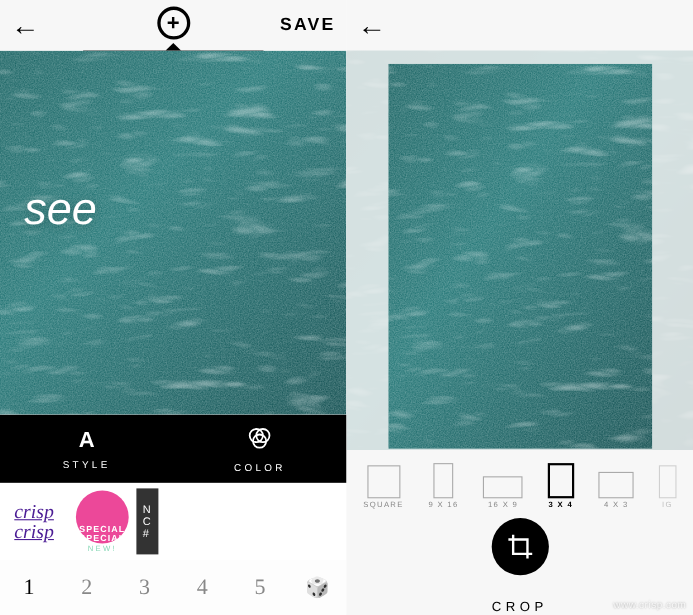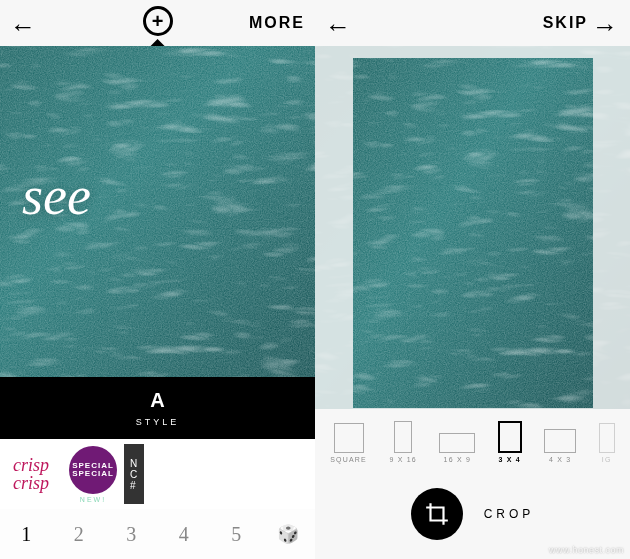--- a/index.html
+++ b/index.html
@@ -14,55 +14,55 @@
   .arrow { font-size: 26px; line-height: 1; font-weight: 900; }
   .plus-wrap { position: absolute; left: 50%; transform: translateX(-50%); top: 6px; }
   .plus-circle { width: 30px; height: 30px; border: 3px solid #000; border-radius: 50%; display: flex; align-items: center; justify-content: center; font-size: 20px; font-weight: 900; cursor: pointer; }
   .tooltip { position: absolute; top: 40px; left: 50%; transform: translateX(-50%); background: #000; color: #fff; font-size: 14px; letter-spacing: 2px; padding: 10px 12px; white-space: nowrap; font-weight: 500; }
   .tooltip::before { content: ""; position: absolute; top: -7px; left: 50%; transform: translateX(-50%); border: 7px solid transparent; border-bottom-color: #000; border-top: 0; }
 
   
   .canvas-area { flex: 1; position: relative; overflow: hidden; }
   .ocean { position: absolute; inset: 0; }
   .ocean svg { width: 100%; height: 100%; display: block; }
-  .overlay-text { position: absolute; left: 22px; top: 125px; color: #fff; font-family: Liberation Serif, serif; font-size: 54px; line-height: 0.95; font-style: italic; text-shadow: 0 1px 8px rgba(0,0,0,0.2); }
+  .overlay-text { position: absolute; left: 22px; top: 125px; color: #fff; font-family: Liberation Sans, sans-serif; font-size: 41px; line-height: 0.95; font-style: italic; text-shadow: 0 1px 8px rgba(0,0,0,0.2); }
   .overlay-text span { display:block; }
 
   
   .tabbar { height: 62px; background: #000; display: flex; }
   .tab { flex: 1; display: flex; flex-direction: column; align-items: center; justify-content: center; gap: 5px; color: #fff; cursor: pointer; }
   .tab-label { font-size: 9px; letter-spacing: 3px; text-align: center; }
 
   
   .stylerow { height: 70px; background: #fff; display: flex; align-items: center; overflow: hidden; }
   .style-item { flex: 0 0 62px; height: 60px; margin: 0 0px; display: flex; flex-direction: column; align-items: center; justify-content: center; font-family: "Brush Script MT", cursive; font-size: 15px; color: #999; text-align:center; line-height:1; cursor: pointer; position:relative; }
-  .style-item:nth-child(1) { color: #be185d; font-size: 18px; font-style: italic; }
+  .style-item:nth-child(1) { color: #4c1d95; font-size: 18px; font-style: italic; text-decoration: underline; }
   .style-item .new-badge { font-size: 7px; letter-spacing: 2px; color: #8ad8b7; font-family: Arial; font-style: normal; margin-top:2px; }
-  .style-special { width: 48px; height: 48px; border-radius: 50%; background: #701a75; color: #fff; display:flex; align-items:center; justify-content:center; font-size:8px; letter-spacing:1px; text-align:center; font-family:Arial; font-style:normal; font-weight:700; }
+  .style-special { width: 48px; height: 48px; border-radius: 50%; background: #ec4899; color: #fff; display:flex; align-items:flex-end; justify-content:center; font-size:8px; letter-spacing:1px; text-align:center; font-family:Arial; font-style:normal; font-weight:700; }
   .style-peek { flex:0 0 20px; background:#333; color:#fff; height:60px; display:flex; align-items:center; justify-content:center; font-size:10px; letter-spacing:1px; writing-mode: horizontal-tb; }
 
   
   .numrow { height: 50px; background: #fdfdfd; display: flex; align-items: center; }
   .numitem { flex: 1; text-align: center; font-family: "Georgia", serif; font-size: 20px; color: #888; cursor: pointer; }
   .numitem.active { color: #000; }
   .dice { font-size: 18px; filter: grayscale(1); }
 
   
   .canvas-right { flex: 1; position: relative; display:flex; align-items:center; justify-content:center; padding: 0 16px; }
   .crop-frame { width: 240px; height: 350px; position: relative; margin-top: 10px; }
   .crop-frame .ocean { position:absolute; inset:0; }
 
   .ratios { height: 60px; display: flex; align-items: flex-end; justify-content: space-around; padding: 0 6px 6px; gap:4px; }
   .ratio { display: flex; flex-direction: column; align-items: center; gap:3px; cursor: pointer; }
   .ratio-box { border: 1.5px solid #aaa; }
   .ratio.selected .ratio-box { border-color: #000; border-width: 2px; }
   .ratio-label { font-size: 7px; letter-spacing: 1.2px; color: #888; }
   .ratio.selected .ratio-label { color: #000; font-weight:700; }
 
-  .cropbtn-row { height: 90px; display: flex; flex-direction: row; align-items: center; justify-content: center; gap: 21px; }
+  .cropbtn-row { height: 90px; display: flex; flex-direction: column; align-items: center; justify-content: center; gap: 21px; }
   .crop-circle { width: 52px; height: 52px; border-radius: 50%; background: #000; display: flex; align-items: center; justify-content: center; cursor: pointer; }
   .crop-label { font-size: 12px; letter-spacing: 4px; font-weight: 500; }
 
   .watermark { position: fixed; right: 6px; bottom: 4px; font-size: 9px; color: rgba(255,255,255,0.8); font-family: Arial; letter-spacing:0.5px; text-shadow:0 0 2px rgba(0,0,0,0.4); pointer-events:none; }
 </style>
 </head>
 <body>
 
 <svg width="0" height="0" style="position:absolute">
   <defs>
@@ -89,21 +89,21 @@
       <div class="hbtn">
         <span class="arrow">←</span>
       </div>
       <div class="plus-wrap">
         <div class="plus-circle">
           <span>+</span>
         </div>
         <div class="tooltip">ADD MORE TEXT</div>
       </div>
       <div class="hbtn">
-        <span>MORE</span>
+        <span>SAVE</span>
       </div>
     </div>
 
     <div class="canvas-area">
       <div class="ocean">
         <svg viewBox="0 0 315 320" preserveAspectRatio="xMidYMid slice">
           <rect width="315" height="320" fill="url(#oceanGrad)"></rect>
           <rect width="315" height="320" filter="url(#foam)" opacity="0.7"></rect>
           <rect width="315" height="320" filter="url(#noise)"></rect>
         </svg>
@@ -111,20 +111,30 @@
       <div class="overlay-text">
         <span>see</span>
       </div>
     </div>
 
     <div class="tabbar">
       <div class="tab active">
         <span style="font-weight:900;font-size:20px;font-family:Arial;">A</span>
         <span class="tab-label">STYLE</span>
       </div>
+      <div class="tab">
+        <span>
+          <svg width="24" height="24" viewBox="0 0 24 24" fill="none" stroke="#fff" stroke-width="1.6">
+              <circle cx="9" cy="10" r="6"></circle>
+              <circle cx="15" cy="10" r="6"></circle>
+              <circle cx="12" cy="15" r="6"></circle>
+            </svg>
+        </span>
+        <span class="tab-label">COLOR</span>
+      </div>
     </div>
 
     <div class="stylerow">
       <div class="style-item">
         <span>crisp</span>
         <span>crisp</span>
       </div>
       <div class="style-item">
         <div class="style-special">
           <div>
@@ -151,24 +161,20 @@
       <div class="numitem">5</div>
       <div class="numitem dice">🎲</div>
     </div>
   </div>
 
   <div class="pane">
     <div class="header">
       <div class="hbtn">
         <span class="arrow">←</span>
       </div>
-      <div class="hbtn">
-        <span>SKIP</span>
-        <span class="arrow">→</span>
-      </div>
     </div>
 
     <div class="canvas-right">
       <div style="position:absolute;inset:0;opacity:0.15">
         <svg viewBox="0 0 315 380" preserveAspectRatio="xMidYMid slice" width="100%" height="100%">
           <rect width="315" height="380" fill="url(#oceanGrad)"></rect>
           <rect width="315" height="380" filter="url(#foam)" opacity="0.7"></rect>
         </svg>
       </div>
       <div class="crop-frame">
@@ -214,13 +220,13 @@
         <svg width="26" height="26" viewBox="0 0 24 24" fill="none" stroke="#fff" stroke-width="2">
             <path d="M6 2 V18 H22"></path>
             <path d="M2 6 H18 V22"></path>
           </svg>
       </div>
       <span class="crop-label">CROP</span>
     </div>
   </div>
 </div>
 
-<div class="watermark">www.honest.com</div>
+<div class="watermark">www.crisp.com</div>
 
 </body></html>

